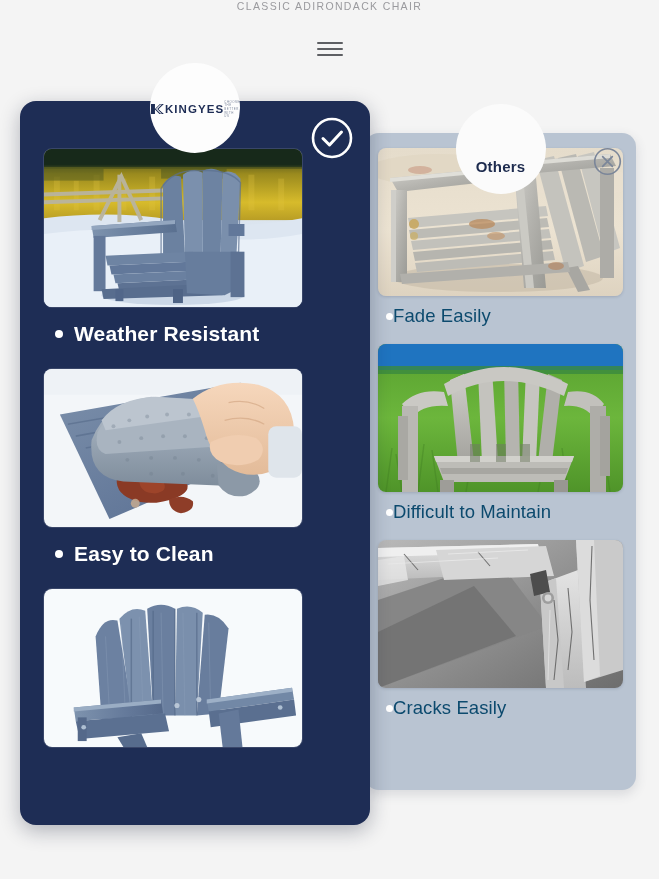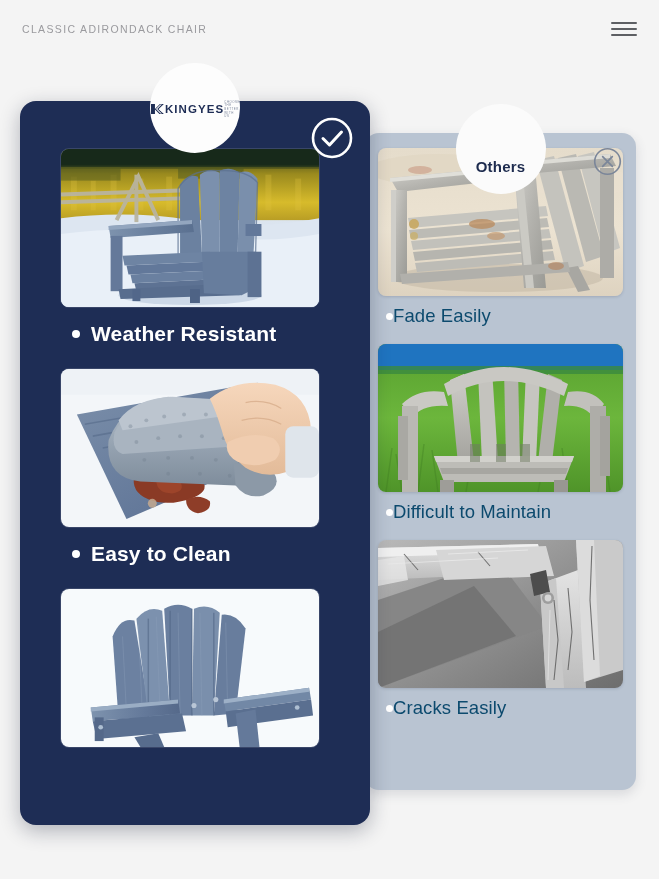--- a/index.html
+++ b/index.html
@@ -10,20 +10,21 @@
     position:relative;
     overflow:hidden;
   }
 
   
   .header {
     position:absolute; top:0; left:0; width:659px; height:58px;
     display:flex; align-items:center; justify-content:space-between;
     padding:0 22px 0 22px;
     background:#f4f4f4;
+    flex-direction:column;
   }
   .header-title {
     font-size:10.5px; letter-spacing:1.35px; color:#9a9a9e;
     font-weight:400; text-transform:uppercase; white-space:nowrap;
   }
   .hamburger { width:26px; height:18px; display:flex; flex-direction:column;
     justify-content:center; gap:4.5px; cursor:pointer; }
   .hamburger span { display:block; height:1.6px; width:26px; background:#5d5f63; border-radius:1px; }
 
   
@@ -70,21 +71,21 @@
     position:absolute; top:-38px; left:50%; transform:translateX(-50%);
     width:90px; height:90px; border-radius:50%;
     background:#fdfdfd; display:flex; 
     align-items:center; justify-content:center; overflow:hidden;
   }
   .logo-mark { width:54px; height:40px; margin-top:2px; }
   .logo-word { font-size:11.5px; font-weight:700; color:#1e2d55; letter-spacing:1.1px; margin-top:2px; }
   .logo-tag { font-size:2.9px; color:#7c869c; letter-spacing:.5px; margin-top:1.5px; transform:scaleY(.9); }
   .check-badge { position:absolute; top:15px; right:16px; width:44px; height:44px; }
 
-  .kg-inner { position:absolute; left:0; top:0; width:350px; height:724px; padding:47px 23px 8px 23px;margin-left:17px; }
+  .kg-inner { position:absolute; left:0; top:0; width:350px; height:724px; padding:47px 23px 8px 23px; }
   .kg-item { margin-bottom:6px; }
   .kg-img {
     width:260px; height:160px; border-radius:9px; overflow:hidden; position:relative;
     border:1px solid rgba(255,255,255,.12);
   }
   .kg-label {
     display:flex; align-items:center; gap:11px;
     padding:14px 0 16px 12px; color:#ffffff; font-size:21px; font-weight:700;
     letter-spacing:.15px;
   }

